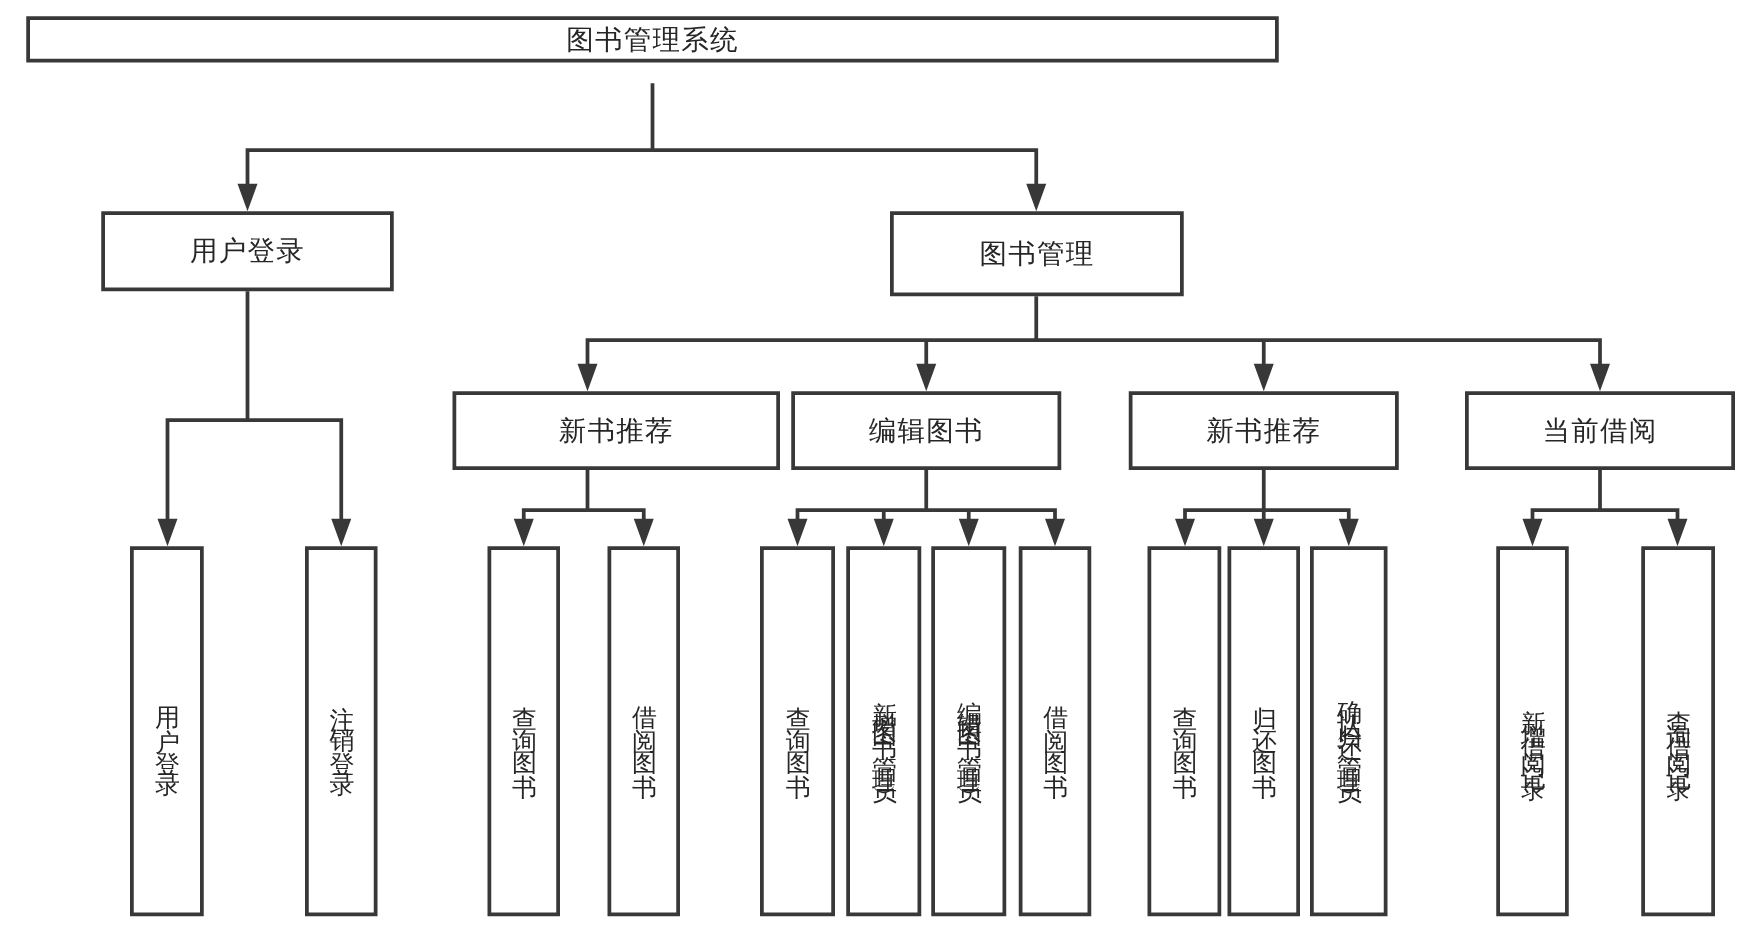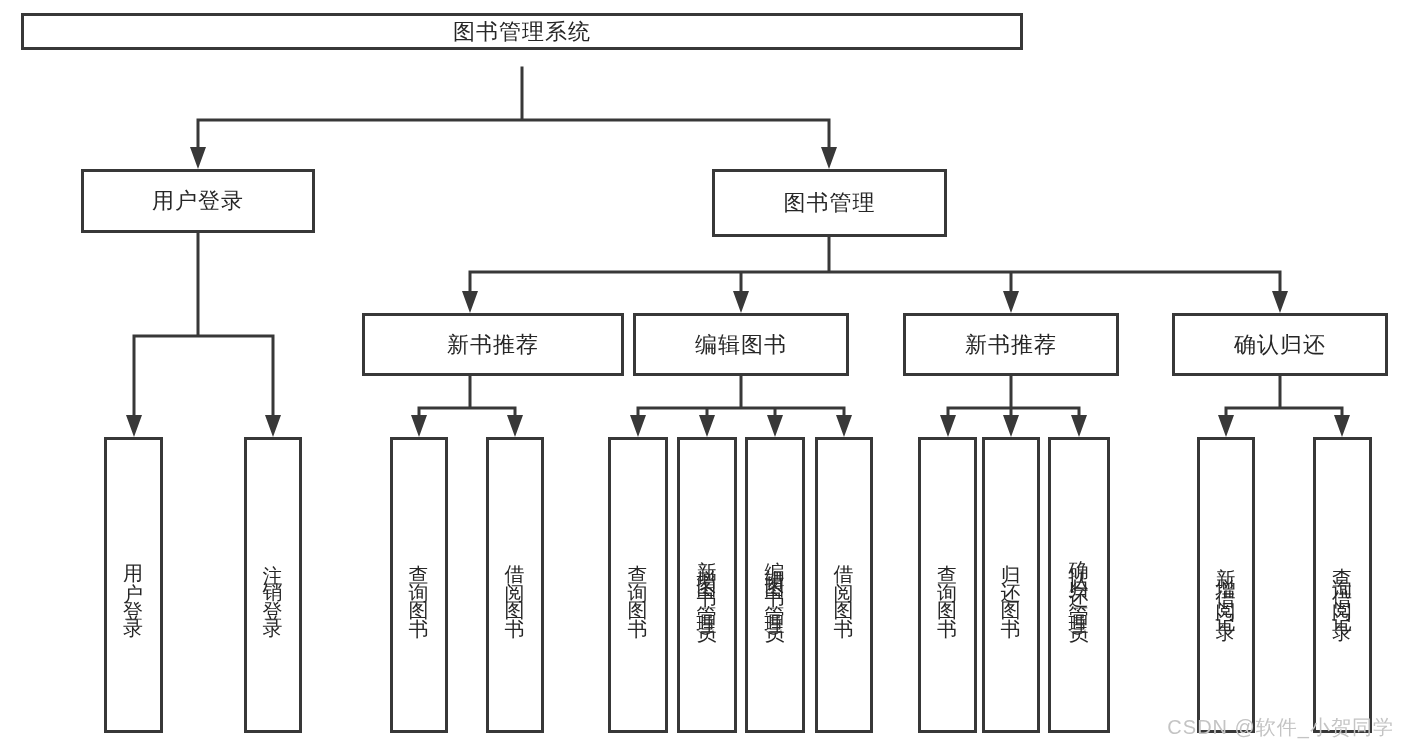--- a/index.html
+++ b/index.html
@@ -128,21 +128,21 @@
   <div class="box" style="left:362px;top:313px;width:262px;height:63px">
     <span class="hlabel">新书推荐</span>
   </div>
   <div class="box" style="left:633px;top:313px;width:216px;height:63px">
     <span class="hlabel">编辑图书</span>
   </div>
   <div class="box" style="left:903px;top:313px;width:216px;height:63px">
     <span class="hlabel">新书推荐</span>
   </div>
   <div class="box" style="left:1172px;top:313px;width:216px;height:63px">
-    <span class="hlabel">确认归还</span>
+    <span class="hlabel">当前借阅</span>
   </div>
 
   <div class="box" style="left:104px;top:437px;width:59px;height:296px">
     <span class="vtext vs4">用户登录</span>
   </div>
   <div class="box" style="left:244px;top:437px;width:58px;height:296px">
     <span class="vtext vs4">注销登录</span>
   </div>
 
   <div class="box" style="left:390px;top:437px;width:58px;height:296px">
@@ -175,15 +175,14 @@
     <span class="vtext vs9">确认归还（管理员）</span>
   </div>
 
   <div class="box" style="left:1197px;top:437px;width:58px;height:296px">
     <span class="vtext vs6">新增借阅记录</span>
   </div>
   <div class="box" style="left:1313px;top:437px;width:59px;height:296px">
     <span class="vtext vs6">查询借阅记录</span>
   </div>
 
-  <div class="watermark">CSDN @软件_小贺同学</div>
 
 </div>
 
 </body></html>

